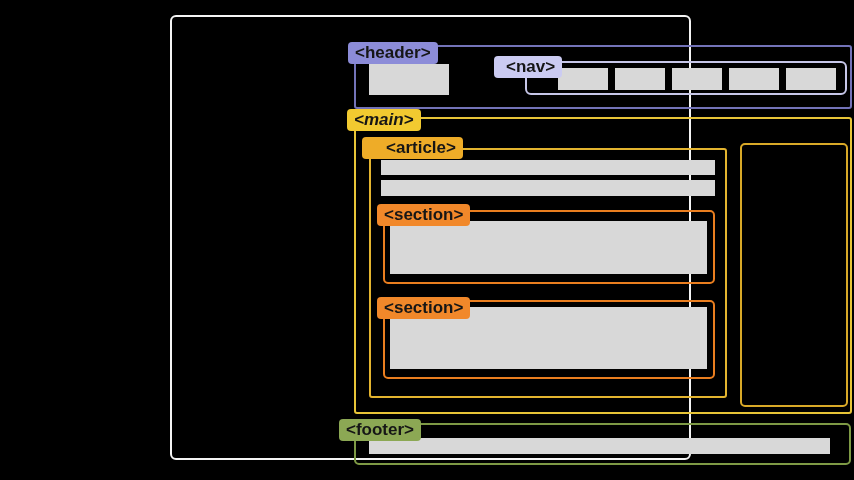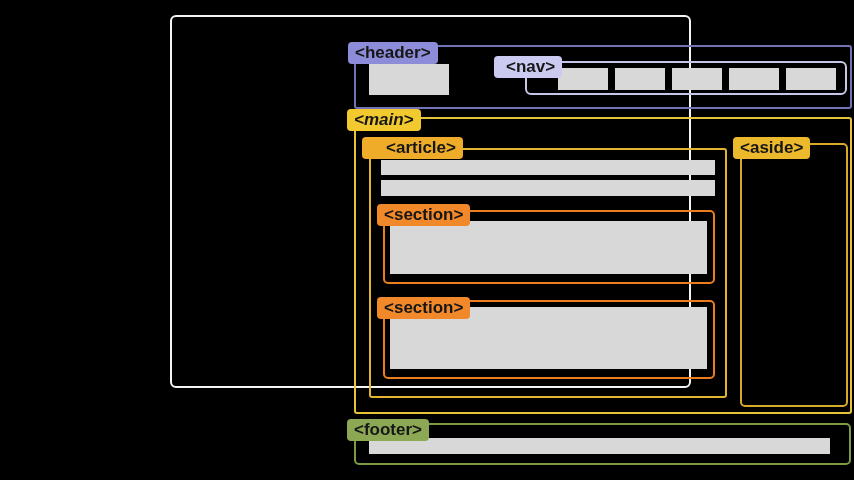--- a/index.html
+++ b/index.html
@@ -1,21 +1,21 @@
 <!DOCTYPE html>
 <html style="--background: #000000; --page-border: #f4f4f4; --label-text: #161616; --placeholder-fill: #d8d8d8; --header-label-bg: #8c8cd8; --header-border: #7373b8; --nav-label-bg: #cbcbf2; --nav-border: #c6c6e8; --main-label-bg: #f2ca30; --main-border: #e7c437; --article-label-bg: #eeac28; --article-border: #e3b42f; --section-label-bg: #f1882a; --section-border: #ea7e1f; --aside-label-bg: #ecb82c; --aside-border: #d9a928; --footer-label-bg: #8ca854; --footer-border: #7e9a45;"><head>
 <meta charset="utf-8">
 <style>
   html,body{margin:0;padding:0;background:#000;}
   .stage{
     position:relative;width:854px;height:480px;background:var(--background,#000);
     overflow:hidden;font-family:"Liberation Sans",sans-serif;
   }
   .page{
-    position:absolute;left:170px;top:15px;width:521px;height:373px;
+    position:absolute;left:170px;top:15px;width:521px;height:445px;
     box-sizing:border-box;border:2.5px solid var(--page-border,#f4f4f4);border-radius:6px;
   }
   .box{position:absolute;box-sizing:border-box;border-radius:3px;}
   .header-box{left:182px;top:28px;width:498px;height:64px;border:2px solid var(--header-border);}
   .nav-box{left:353px;top:44px;width:322px;height:34px;border:2px solid var(--nav-border);border-radius:6px;}
   .main-box{left:182px;top:100px;width:498px;height:297px;border:2px solid var(--main-border);}
   .article-box{left:197px;top:131px;width:358px;height:250px;border:2px solid var(--article-border);}
   .section1-box{left:211px;top:193px;width:332px;height:74px;border:2px solid var(--section-border);border-radius:5px;}
   .section2-box{left:211px;top:283px;width:332px;height:79px;border:2px solid var(--section-border);border-radius:5px;}
   .aside-box{left:568px;top:126px;width:108px;height:264px;border:2px solid var(--aside-border);border-radius:5px;}
@@ -36,21 +36,21 @@
     font-weight:700;font-size:17px;line-height:19px;color:var(--label-text,#161616);
     padding:1px 7px 2px 7px;border-radius:4px;white-space:nowrap;
   }
   .header-tag{left:176px;top:25px;background:var(--header-label-bg);}
   .nav-tag{left:322px;top:39px;background:var(--nav-label-bg);padding-left:12px;}
   .main-tag{left:175px;top:92px;background:var(--main-label-bg);font-style:italic;}
   .article-tag{left:190px;top:120px;background:var(--article-label-bg);padding-left:24px;}
   .section1-tag{left:205px;top:187px;background:var(--section-label-bg);}
   .section2-tag{left:205px;top:280px;background:var(--section-label-bg);}
   .aside-tag{left:561px;top:120px;background:var(--aside-label-bg);}
-  .footer-tag{left:175px;top:402px;background:var(--footer-label-bg);}
+  .footer-tag{left:167px;top:402px;background:var(--footer-label-bg);}
 </style>
 </head>
 <body>
 
 <div class="stage">
   <div class="page">
 
     <div class="box header-box"></div>
     <span class="tag header-tag">&lt;header&gt;</span>
     <div class="ph header-ph"></div>
@@ -75,20 +75,19 @@
 
     <div class="box section1-box"></div>
     <span class="tag section1-tag">&lt;section&gt;</span>
     <div class="ph section1-ph"></div>
 
     <div class="box section2-box"></div>
     <span class="tag section2-tag">&lt;section&gt;</span>
     <div class="ph section2-ph"></div>
 
     <div class="box aside-box"></div>
-    <span class="tag aside-tag">&lt;aside&gt;</span>
 
     <div class="box footer-box"></div>
     <span class="tag footer-tag">&lt;footer&gt;</span>
     <div class="ph footer-ph"></div>
 
   </div>
 </div>
 
 </body></html>

